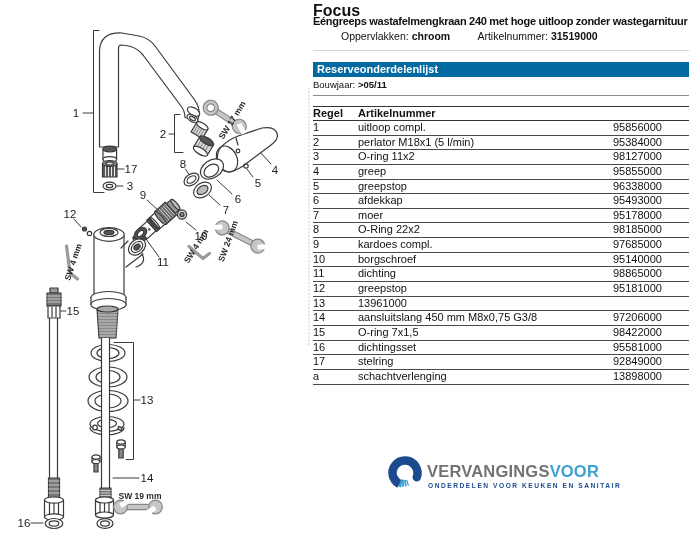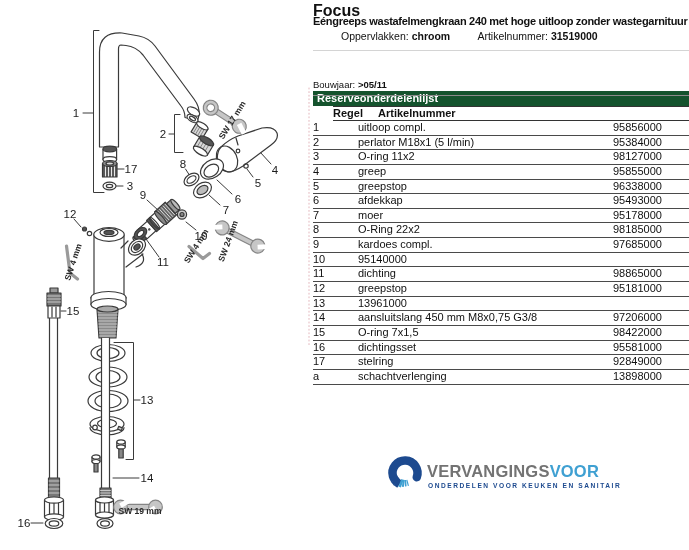--- a/index.html
+++ b/index.html
@@ -16,21 +16,21 @@
   .rule-light{left:313px;top:50px;width:376px;height:0;border-top:1px solid #d4d4d4;}
   .gray-bar{left:313px;top:62px;width:376px;height:15px;background:#9c9c9c;color:#fff;
             font-size:11px;font-weight:bold;line-height:15px;padding-left:4px;box-sizing:border-box;}
   .bouwjaar{left:313px;top:79px;font-size:9.5px;}
   .bouwjaar b{font-weight:bold;}
   .rule-dark{left:313px;top:95px;width:376px;height:0;border-top:1px solid #8a8a8a;}
 
   .parts-table{left:313px;top:106px;width:376px;font-size:11px;}
   .t-row{display:grid;grid-template-columns:45px 255px 76px;height:14.65px;line-height:13.8px;
          border-bottom:1px solid #4a4a4a;box-sizing:border-box;overflow:visible;}
-  .t-head{font-weight:bold;height:15px;border-top:1.5px solid #333;border-bottom:1px solid #333;margin-left:20px;}
+  .t-head{font-weight:bold;height:15px;border-top:1.5px solid #333;border-bottom:1px solid #333;}
   .t-row span,.t-row div{white-space:nowrap;overflow:visible;}
 
   
   .diagram-svg{left:0;top:0;}
   .callout{position:absolute;transform:translate(-50%,-50%);font-size:11.5px;color:#1c1c1c;white-space:nowrap;}
   .tool-label{position:absolute;transform-origin:center;font-size:8.5px;color:#2a2a2a;white-space:nowrap;font-weight:bold;}
 
   
   .logo{left:386px;top:453px;width:230px;height:45px;}
   .logo-icon{position:absolute;left:0;top:1px;}
@@ -361,35 +361,35 @@
       <span class="callout" style="left: 70px; top: 214px;">12</span>
       <span class="callout" style="left: 147px; top: 400px;">13</span>
       <span class="callout" style="left: 147px; top: 478px;">14</span>
       <span class="callout" style="left: 73px; top: 311px;">15</span>
       <span class="callout" style="left: 24px; top: 523px;">16</span>
       <span class="callout" style="left: 131px; top: 169px;">17</span>
       <span class="tool-label" style="left: 232px; top: 120px; transform: translate(-50%, -50%) rotate(-58deg);">SW 17 mm</span>
       <span class="tool-label" style="left: 228px; top: 241px; transform: translate(-50%, -50%) rotate(-70deg);">SW 24 mm</span>
       <span class="tool-label" style="left: 196px; top: 246px; transform: translate(-50%, -50%) rotate(-58deg);">SW 4 mm</span>
       <span class="tool-label" style="left: 73px; top: 262px; transform: translate(-50%, -50%) rotate(-72deg);">SW 4 mm</span>
-      <span class="tool-label" style="left: 140px; top: 496px; transform: translate(-50%, -50%) rotate(0deg); margin-top: 15px;">SW 19 mm</span>
+      <span class="tool-label" style="left: 140px; top: 496px; transform: translate(-50%, -50%) rotate(0deg);">SW 19 mm</span>
     </div>
 
   <div class="abs hdr-line1">Focus</div>
   <div class="abs hdr-line2">Eéngreeps wastafelmengkraan 240 met hoge uitloop zonder wastegarnituur</div>
   <div class="abs hdr-line3">
     <span>Oppervlakken:</span>
     <b>chroom</b>
     <span class="gap"></span>
     <span>Artikelnummer:</span>
     <b>31519000</b>
   </div>
   <div class="abs rule-light"></div>
 
-  <div class="abs gray-bar" style="background: #14532d; margin-top: 29px;">Reserveonderdelenlijst</div>
+  <div class="abs gray-bar" style="background: #0369a1;">Reserveonderdelenlijst</div>
 
   <div class="abs bouwjaar">
     <span>Bouwjaar:</span>
     <b>&gt;05/11</b>
   </div>
   <div class="abs rule-dark"></div>
 
   <div class="abs parts-table">
     <div class="t-row t-head">
       <span>Regel</span>
@@ -436,20 +436,21 @@
           <span>O-Ring 22x2</span>
           <span>98185000</span>
         </div>
         <div class="t-row">
           <span>9</span>
           <span>kardoes compl.</span>
           <span>97685000</span>
         </div>
         <div class="t-row">
           <span>10</span>
+          <span>borgschroef</span>
           <span>95140000</span>
         </div>
         <div class="t-row">
           <span>11</span>
           <span>dichting</span>
           <span>98865000</span>
         </div>
         <div class="t-row">
           <span>12</span>
           <span>greepstop</span>

